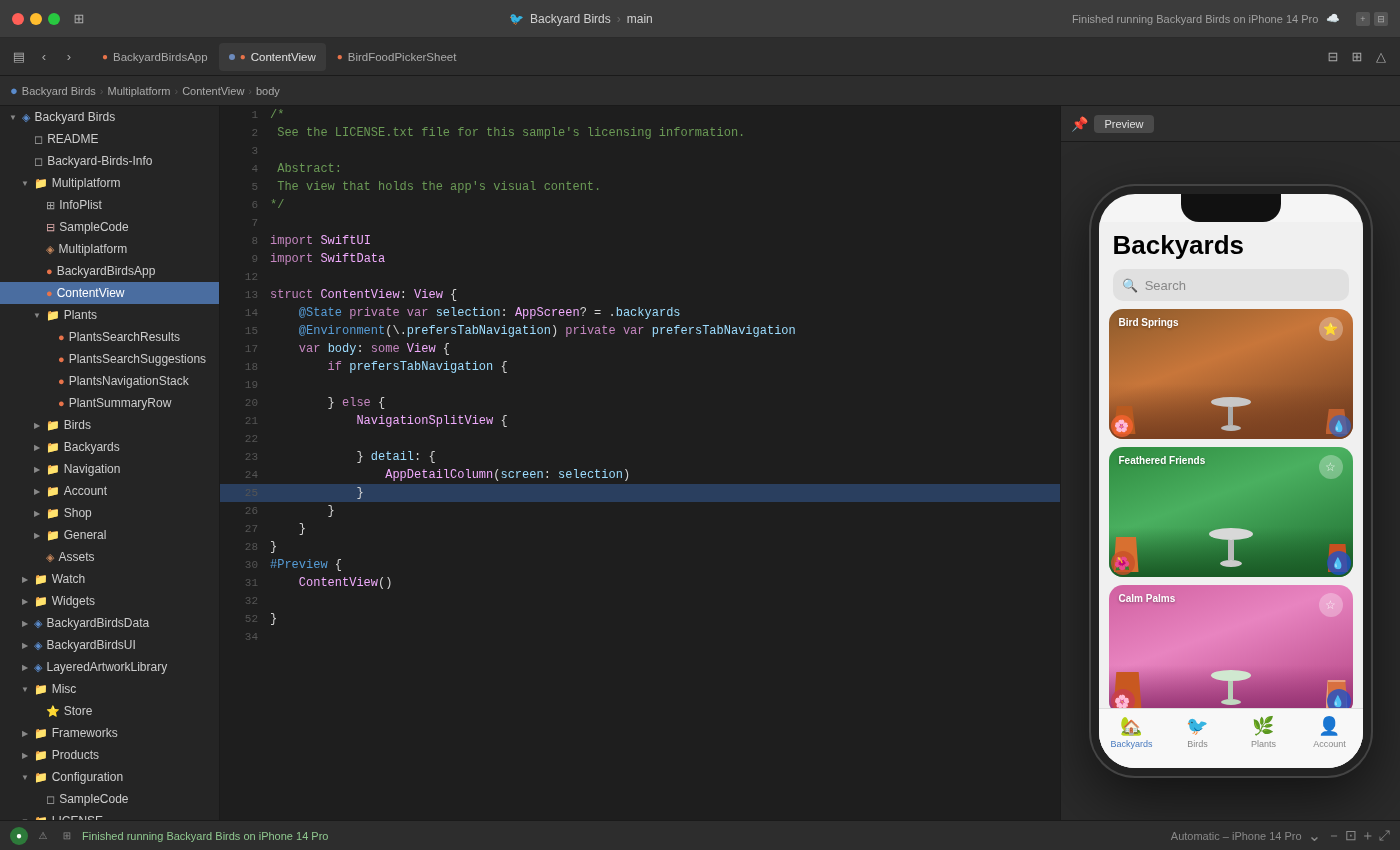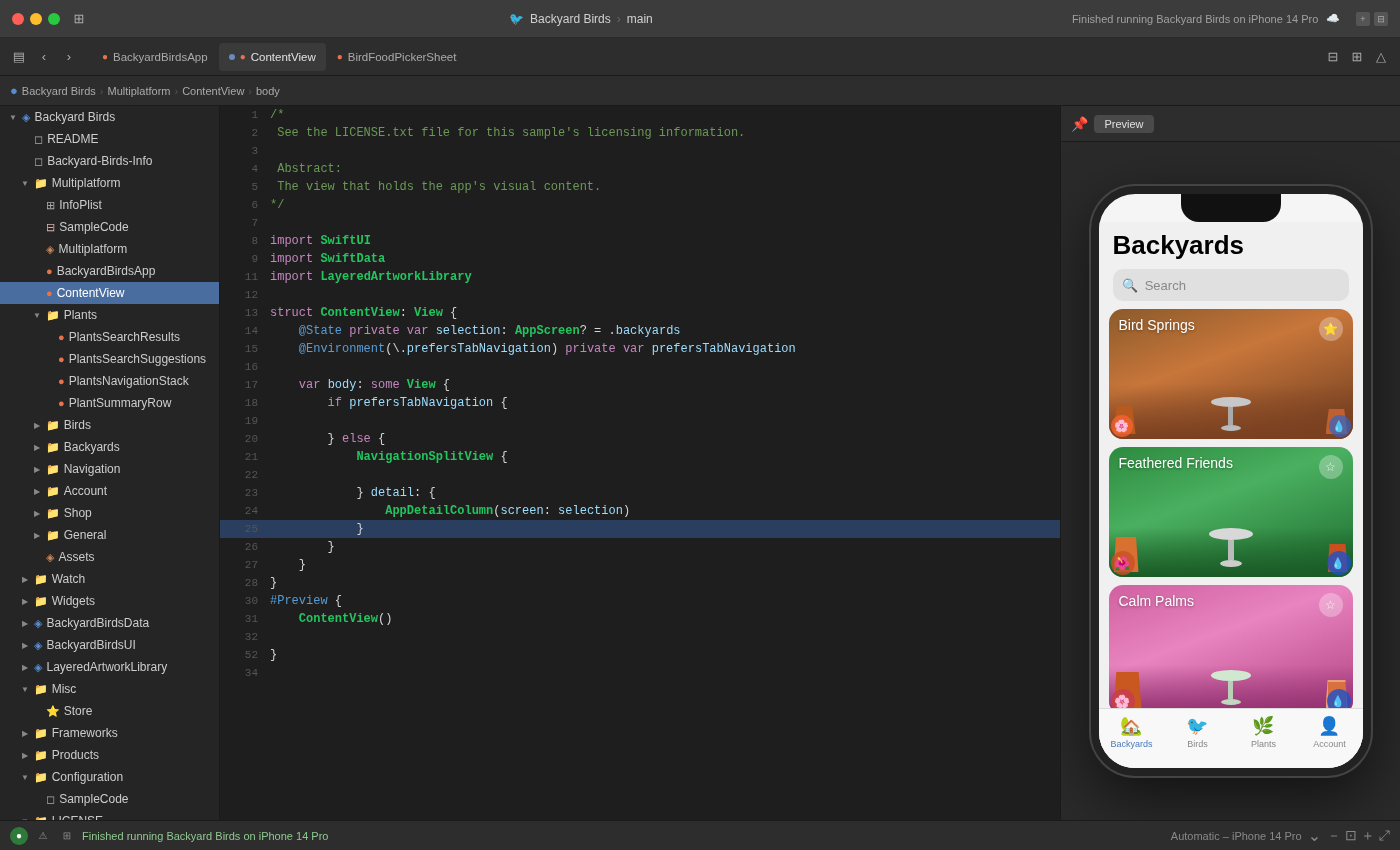--- a/index.html
+++ b/index.html
@@ -221,21 +221,21 @@
       color: #555;
       flex-shrink: 0;
       margin-right: 12px;
       user-select: none;
       font-size: 11px;
     }
     .code-content { color: #d4d4d4; white-space: pre; }
     .kw { color: #c586c0; }
     .kw2 { color: #569cd6; }
     .comment { color: #6a9955; }
-    .type { color: #22c55e; font-weight: bold; }
+    .type { color: #f0abfc; }
     .func { color: #dcdcaa; }
     .param { color: #9cdcfe; }
 
     
     .preview-panel {
       width: 340px;
       background: #2a2a2a;
       border-left: 1px solid #1a1a1a;
       display: flex;
       flex-direction: column;
@@ -337,22 +337,22 @@
       border-radius: 14px;
       overflow: hidden;
       position: relative;
       height: 130px;
       flex-shrink: 0;
     }
     .card-title {
       position: absolute;
       top: 8px;
       left: 10px;
-      font-size: 14px;
-      font-weight: 400;
+      font-size: 10px;
+      font-weight: 700;
       color: #fff;
       text-shadow: 0 1px 3px rgba(0,0,0,0.4);
       z-index: 5;
     }
     .card-star {
       position: absolute;
       top: 8px;
       right: 10px;
       width: 24px;
       height: 24px;
@@ -717,42 +717,34 @@
     </div>
     <div class="code-line">
       <span class="line-num">8</span>
       <span class="code-content"><span class="kw">import</span> <span class="type">SwiftUI</span></span>
     </div>
     <div class="code-line">
       <span class="line-num">9</span>
       <span class="code-content"><span class="kw">import</span> <span class="type">SwiftData</span></span>
     </div>
     <div class="code-line">
-      <span class="line-num">11</span>
-      <span class="code-content"><span class="kw">import</span> <span class="type">LayeredArtworkLibrary</span></span>
-    </div>
-    <div class="code-line">
       <span class="line-num">12</span>
       <span class="code-content"></span>
     </div>
     <div class="code-line">
       <span class="line-num">13</span>
       <span class="code-content"><span class="kw">struct</span> <span class="type">ContentView</span>: <span class="type">View</span> {</span>
     </div>
     <div class="code-line">
       <span class="line-num">14</span>
       <span class="code-content">    <span class="kw2">@State</span> <span class="kw">private</span> <span class="kw">var</span> <span class="param">selection</span>: <span class="type">AppScreen</span>? = .<span class="param">backyards</span></span>
     </div>
     <div class="code-line">
       <span class="line-num">15</span>
       <span class="code-content">    <span class="kw2">@Environment</span>(\.<span class="param">prefersTabNavigation</span>) <span class="kw">private</span> <span class="kw">var</span> <span class="param">prefersTabNavigation</span></span>
-    </div>
-    <div class="code-line">
-      <span class="line-num">16</span>
-      <span class="code-content"></span>
     </div>
     <div class="code-line">
       <span class="line-num">17</span>
       <span class="code-content">    <span class="kw">var</span> <span class="param">body</span>: <span class="kw">some</span> <span class="type">View</span> {</span>
     </div>
     <div class="code-line">
       <span class="line-num">18</span>
       <span class="code-content">        <span class="kw">if</span> <span class="param">prefersTabNavigation</span> {</span>
     </div>
     <div class="code-line">

